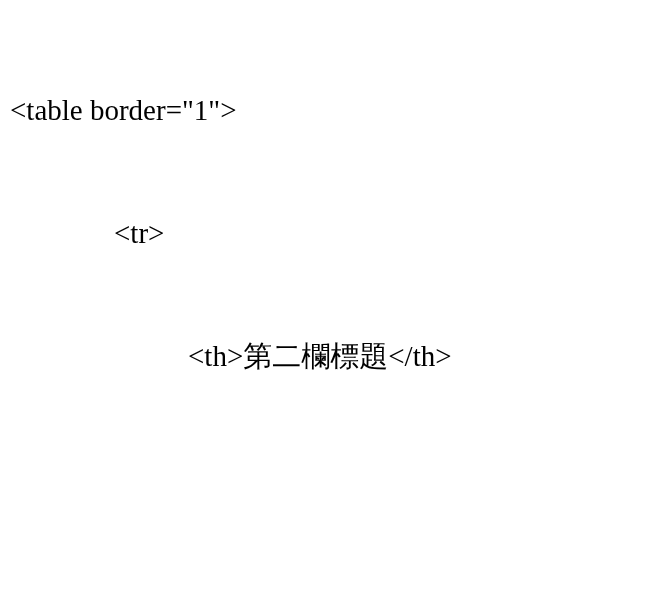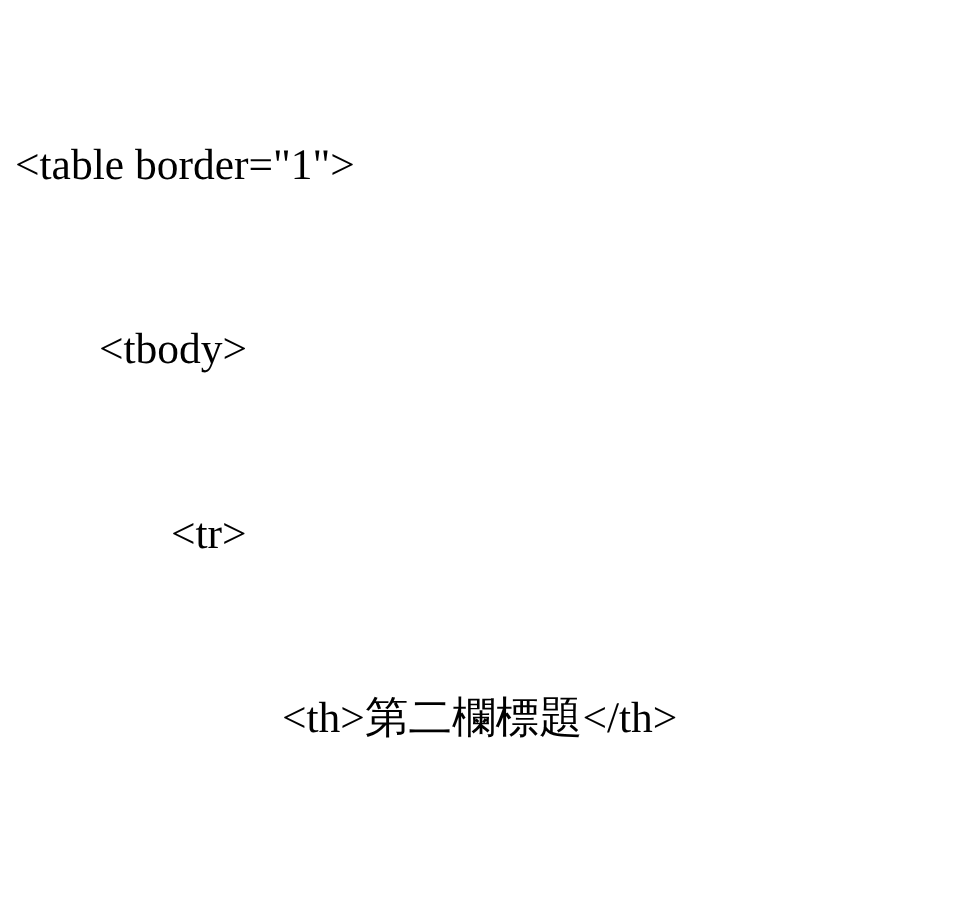--- a/index.html
+++ b/index.html
@@ -29,21 +29,20 @@
   .ind-0 { padding-left: 0; }
   .ind-1 { padding-left: 56px; }
   .ind-2 { padding-left: 104px; }
   .ind-3 { padding-left: 178px; }
 </style>
 </head>
 <body>
 
 <div class="code-snippet">
   <div class="code-line ind-0">&lt;table border="1"&gt;</div>
-  <div class="code-line ind-1">&lt;tbody&gt;</div>
   <div class="code-line ind-2">&lt;tr&gt;</div>
   <div class="code-line ind-3">&lt;th&gt;第二欄標題&lt;/th&gt;</div>
   
   
   
   
   
   
   
   

